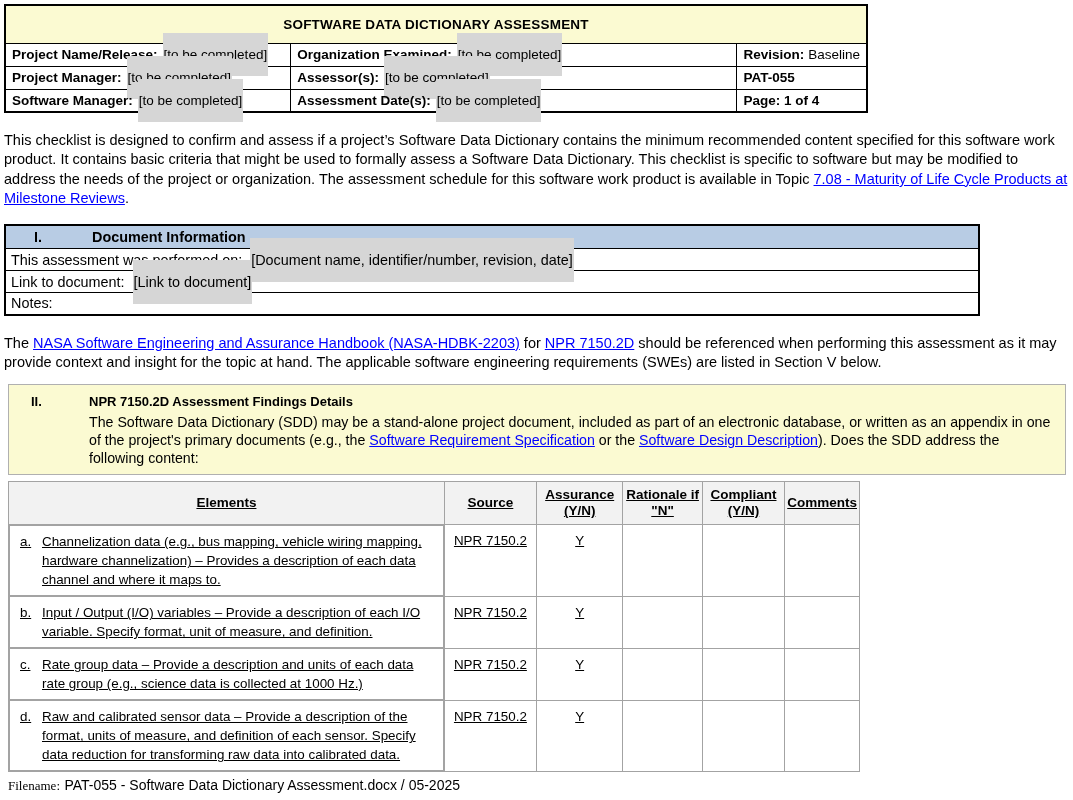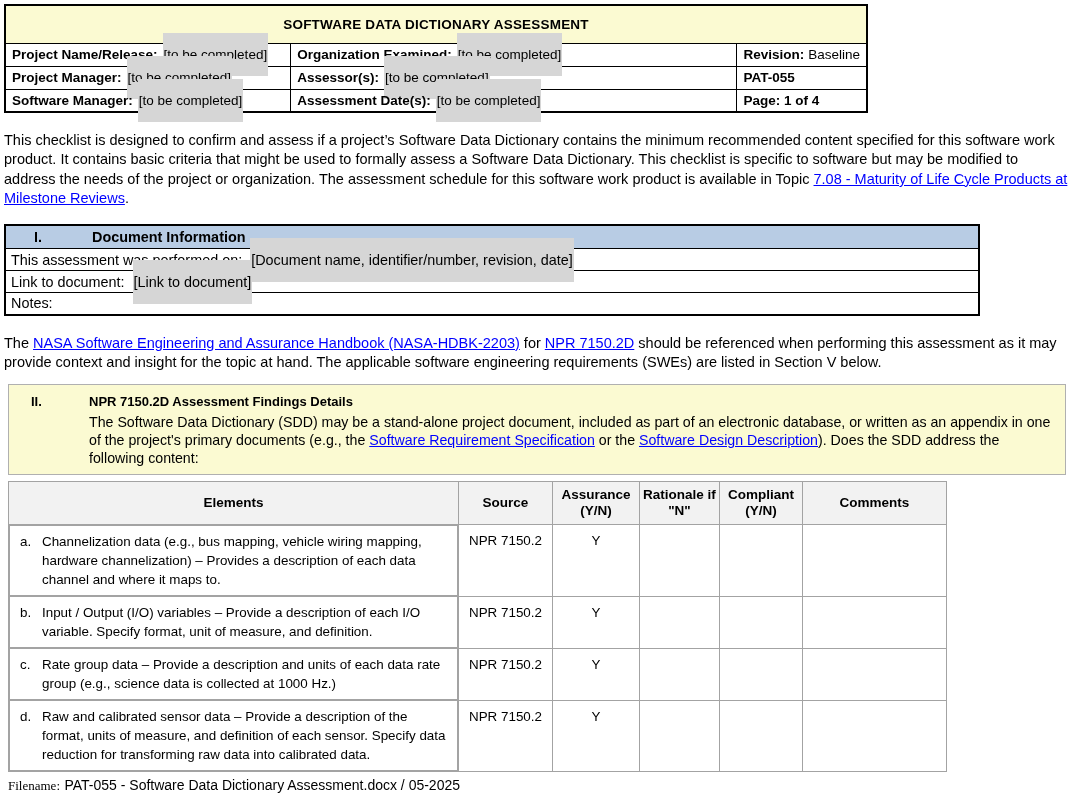--- a/index.html
+++ b/index.html
@@ -35,21 +35,21 @@
   .sec-num{display:inline-block;width:58px;}
   .doc-tbl tr.dr{height:22px;}
   .doc-tbl .hl{margin-left:8px;}
 
   
   .sec2-box{margin:12px 0 0 4px;width:1058px;background:var(--banner-yellow,#fbfad2);border:1px solid #b0b0b0;padding:7px 14px 7px 22px;}
   .sec2-head{font-weight:bold;font-size:13px;line-height:19px;}
   .sec2-desc{margin-left:58px;margin-top:2px;font-size:14.2px;line-height:18px;}
 
   
-  .find-tbl{margin:6px 0 0 4px;width:939px;border:1px solid var(--border-gray,#a3a3a3);}
+  .find-tbl{margin:6px 0 0 4px;width:852px;border:1px solid var(--border-gray,#a3a3a3);text-decoration:underline;}
   .find-tbl th,.find-tbl td{border:1px solid var(--border-gray,#a3a3a3);}
   .find-tbl th{background:#f2f2f2;font-size:13.5px;font-weight:bold;line-height:16px;text-align:center;vertical-align:middle;padding:4px 2px;}
   .find-tbl tr.h{height:43px;}
   .find-tbl td{vertical-align:top;font-size:13.4px;line-height:19px;padding:6px 4px;}
   .el{display:flex;padding:6px 8px 6px 10px !important;}
   .letter{flex:0 0 22px;}
   .eltext{flex:1;}
   .ctr{text-align:center;}
   tr.row-a{height:62px;} tr.row-b{height:43px;} tr.row-c{height:43px;} tr.row-d{height:59px;}
 

